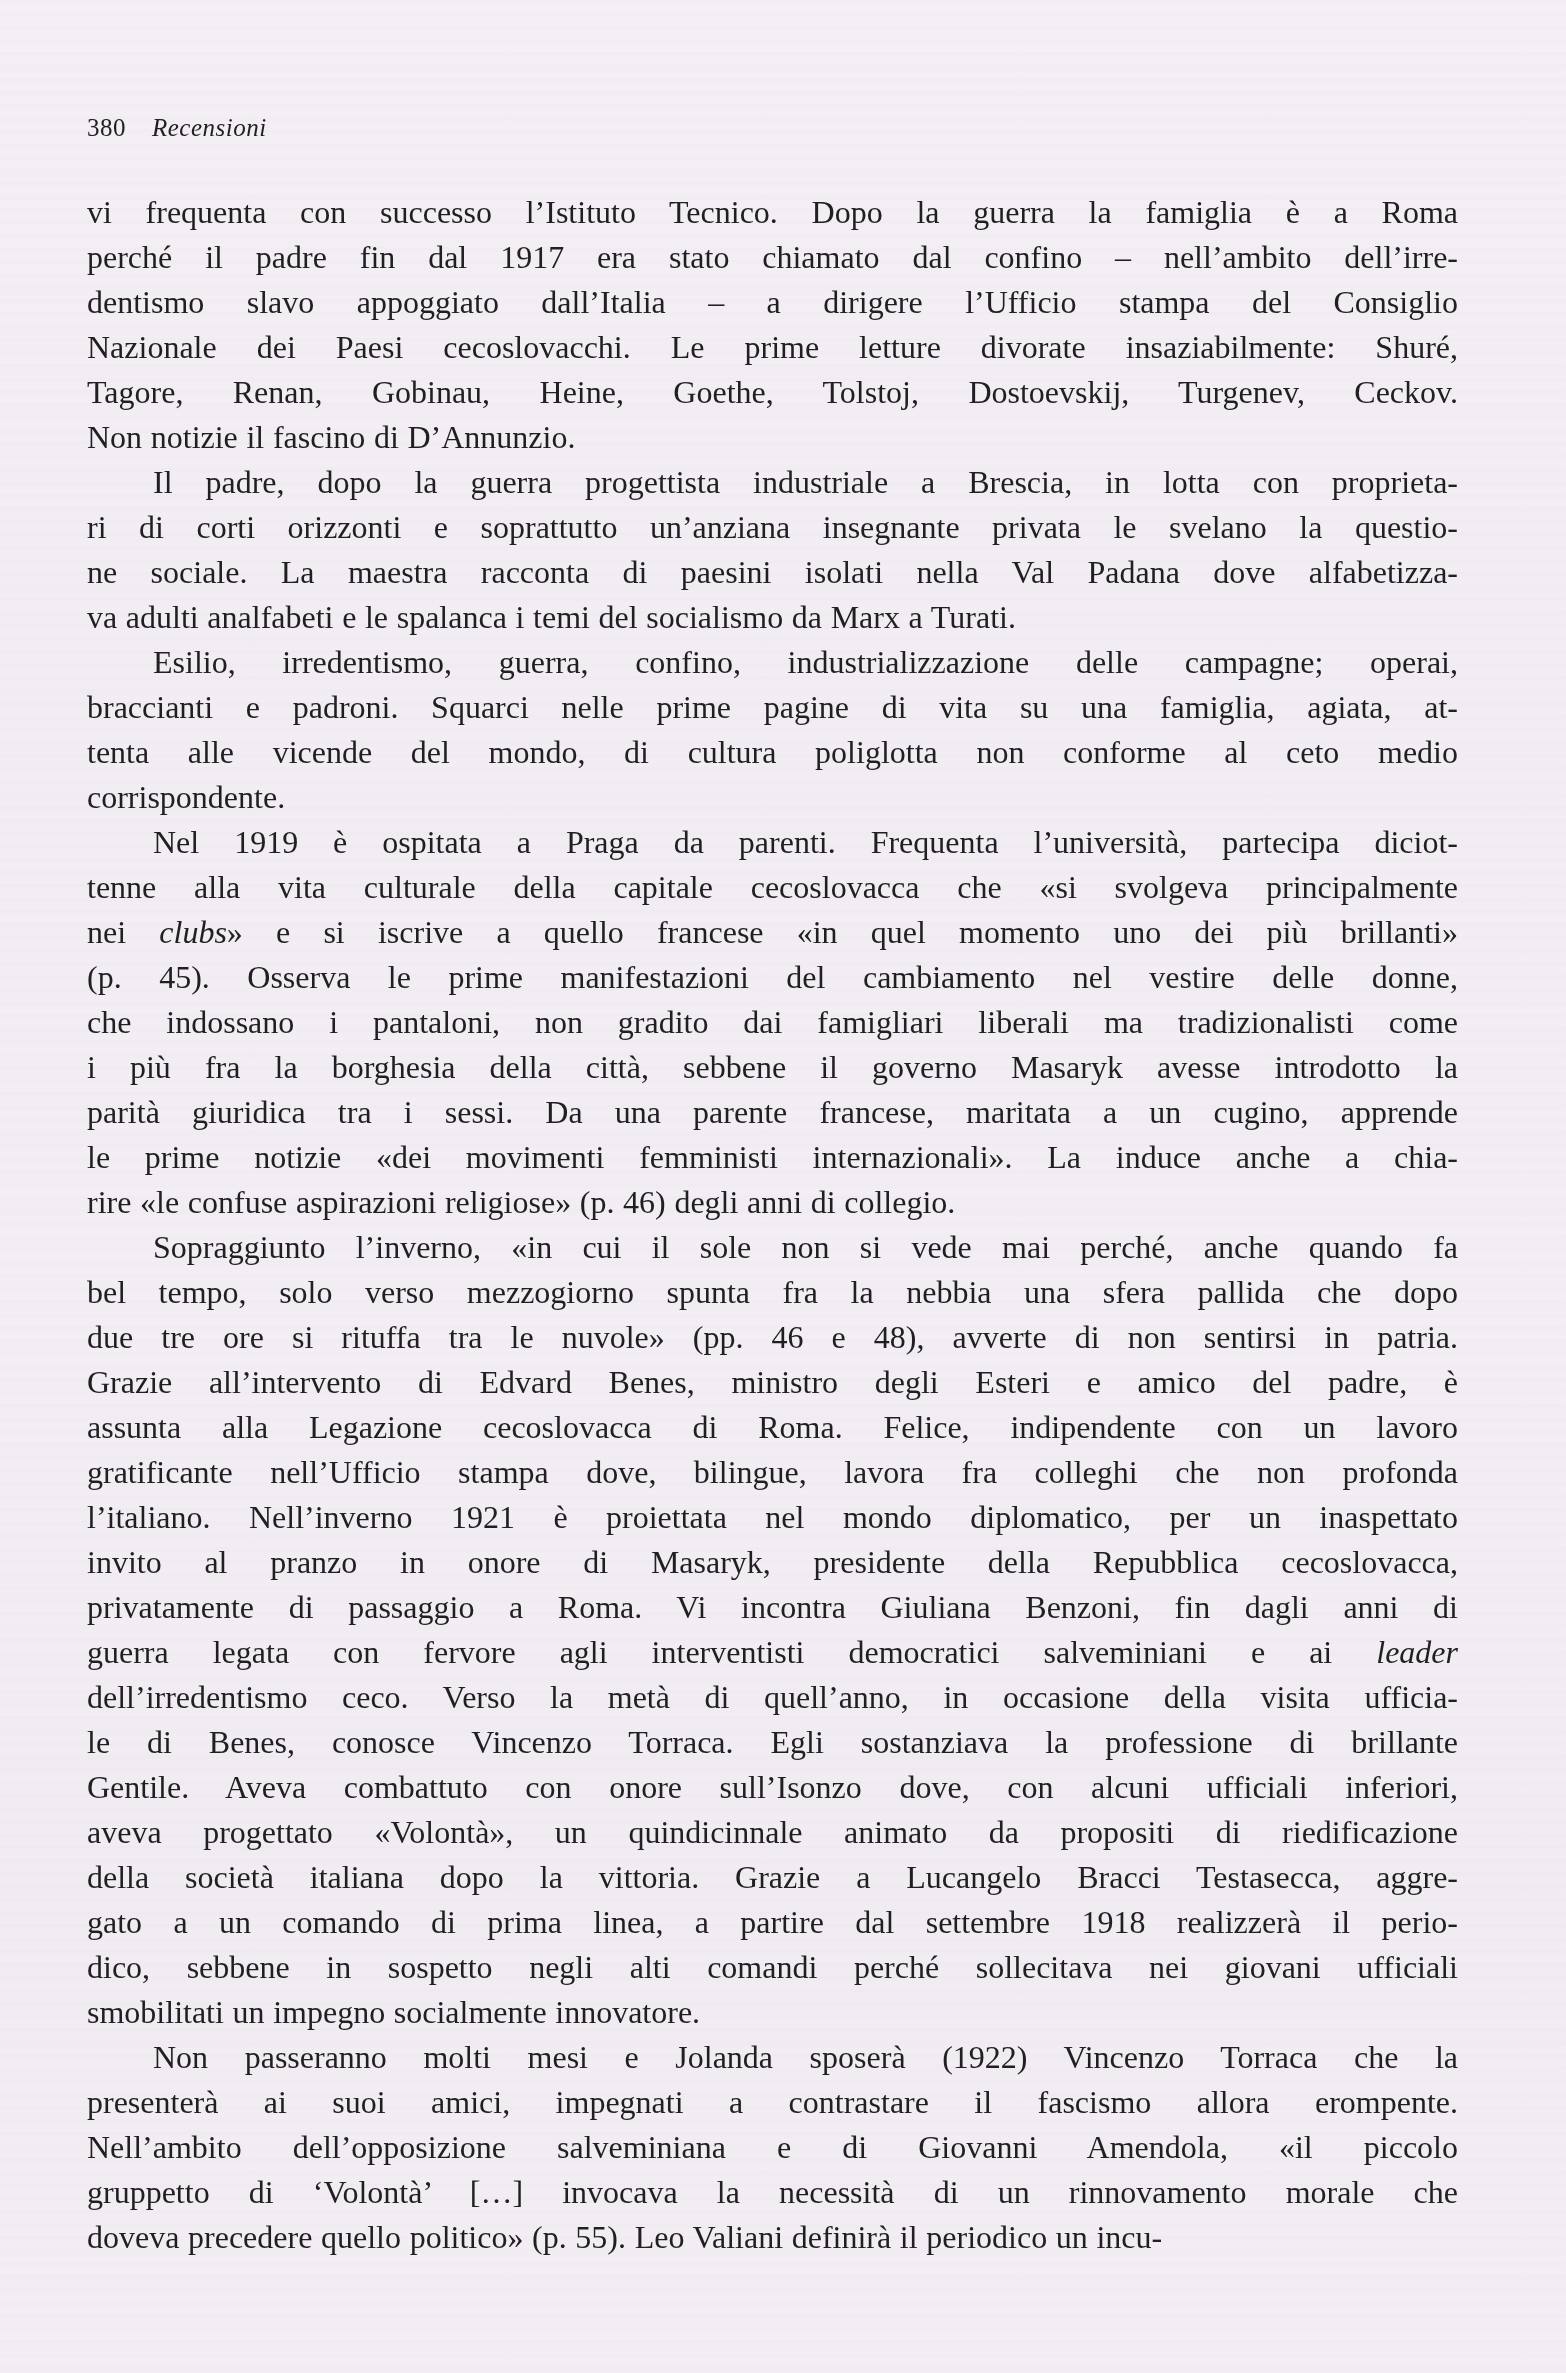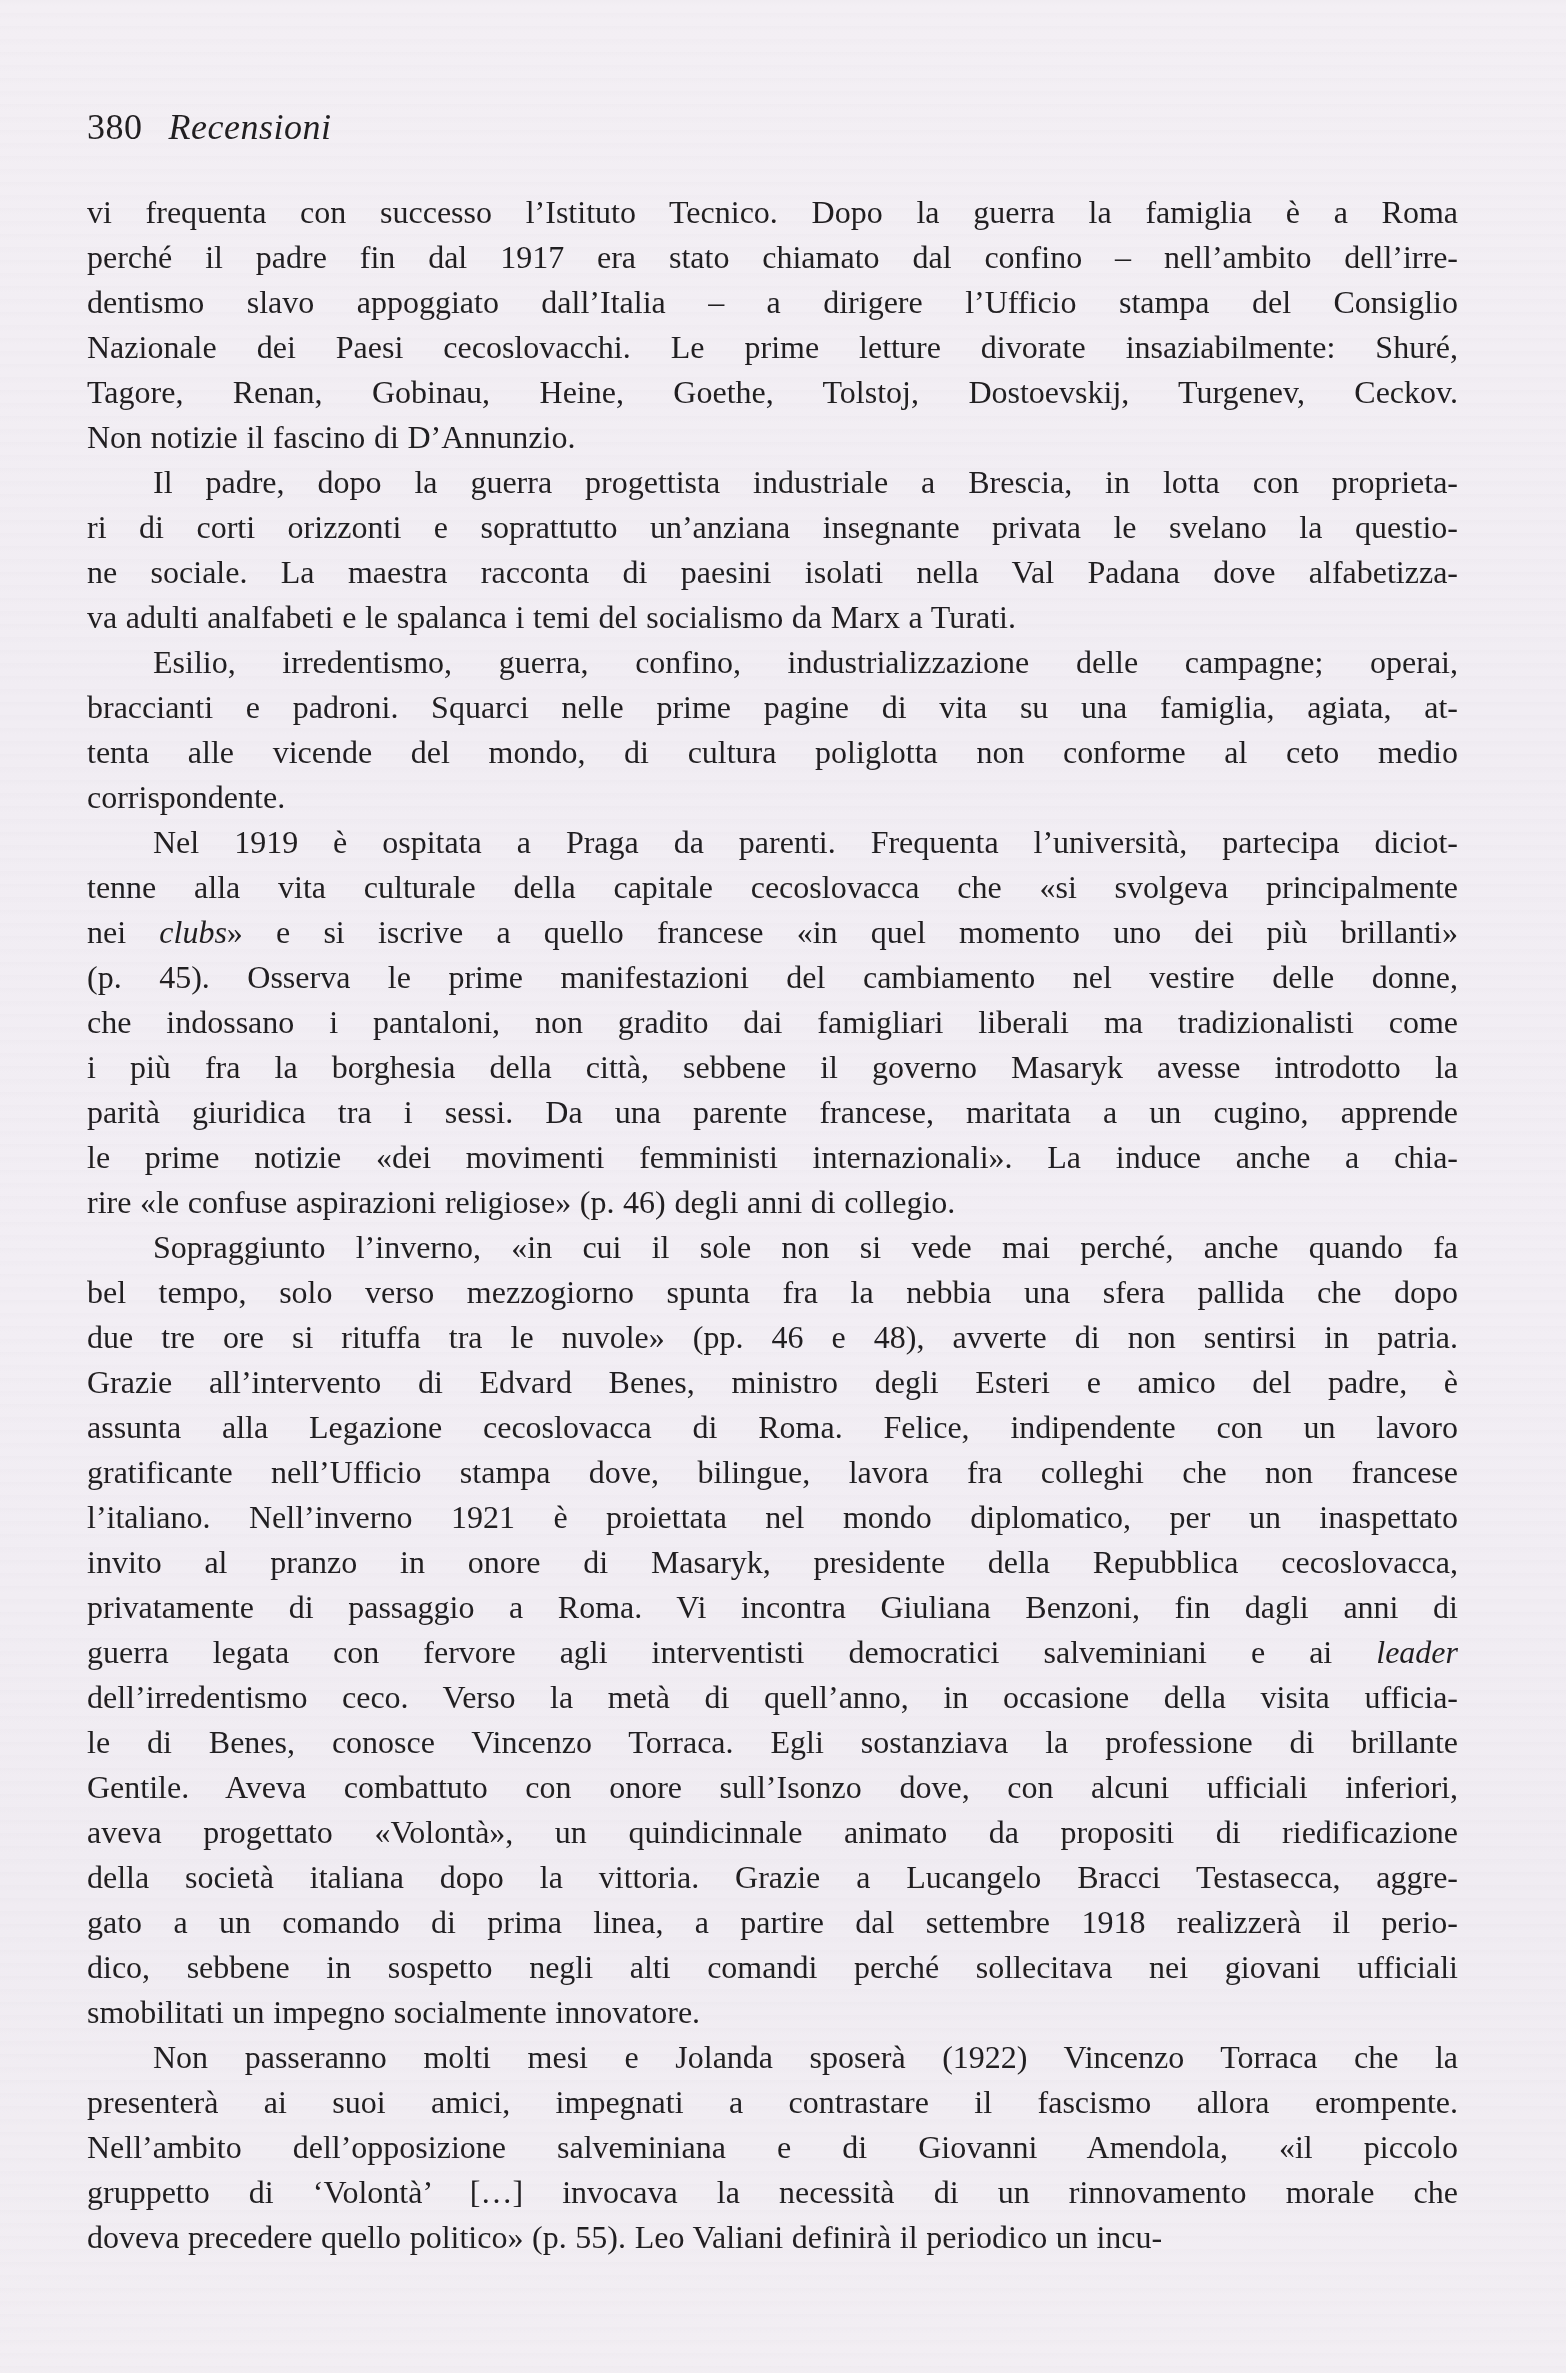--- a/index.html
+++ b/index.html
@@ -28,21 +28,21 @@
       rgba(120,110,130,0.020) 0px,
       rgba(120,110,130,0.000) 6.5px,
       rgba(255,255,255,0.015) 13px
     );
     pointer-events: none;
   }
   .running-head {
     position: absolute;
     left: 87px;
     top: 107px;
-    font-size: 36px;
+    font-size: 25px;
     line-height: 41px;
     letter-spacing: 0.5px;
     white-space: nowrap;
   }
   .running-head .page-num {
     font-style: normal;
     margin-right: 26px;
   }
   .running-head .section {
     font-style: italic;
@@ -109,21 +109,21 @@
         <div class="line">parità giuridica tra i sessi. Da una parente francese, maritata a un cugino, apprende</div>
         <div class="line">le prime notizie «dei movimenti femministi internazionali». La induce anche a chia-</div>
         <div class="line last">rire «le confuse aspirazioni religiose» (p. 46) degli anni di collegio.</div>
       </div>
       <div class="para">
         <div class="line first-indent">Sopraggiunto l’inverno, «in cui il sole non si vede mai perché, anche quando fa</div>
         <div class="line">bel tempo, solo verso mezzogiorno spunta fra la nebbia una sfera pallida che dopo</div>
         <div class="line">due tre ore si rituffa tra le nuvole» (pp. 46 e 48), avverte di non sentirsi in patria.</div>
         <div class="line">Grazie all’intervento di Edvard Benes, ministro degli Esteri e amico del padre, è</div>
         <div class="line">assunta alla Legazione cecoslovacca di Roma. Felice, indipendente con un lavoro</div>
-        <div class="line">gratificante nell’Ufficio stampa dove, bilingue, lavora fra colleghi che non francese</div>
+        <div class="line">gratificante nell’Ufficio stampa dove, bilingue, lavora fra colleghi che non profonda</div>
         <div class="line">l’italiano. Nell’inverno 1921 è proiettata nel mondo diplomatico, per un inaspettato</div>
         <div class="line">invito al pranzo in onore di Masaryk, presidente della Repubblica cecoslovacca,</div>
         <div class="line">privatamente di passaggio a Roma. Vi incontra Giuliana Benzoni, fin dagli anni di</div>
         <div class="line">guerra legata con fervore agli interventisti democratici salveminiani e ai <i>leader</i></div>
         <div class="line">dell’irredentismo ceco. Verso la metà di quell’anno, in occasione della visita ufficia-</div>
         <div class="line">le di Benes, conosce Vincenzo Torraca. Egli sostanziava la professione di brillante</div>
         <div class="line">Gentile. Aveva combattuto con onore sull’Isonzo dove, con alcuni ufficiali inferiori,</div>
         <div class="line">aveva progettato «Volontà», un quindicinnale animato da propositi di riedificazione</div>
         <div class="line">della società italiana dopo la vittoria. Grazie a Lucangelo Bracci Testasecca, aggre-</div>
         <div class="line">gato a un comando di prima linea, a partire dal settembre 1918 realizzerà il perio-</div>

